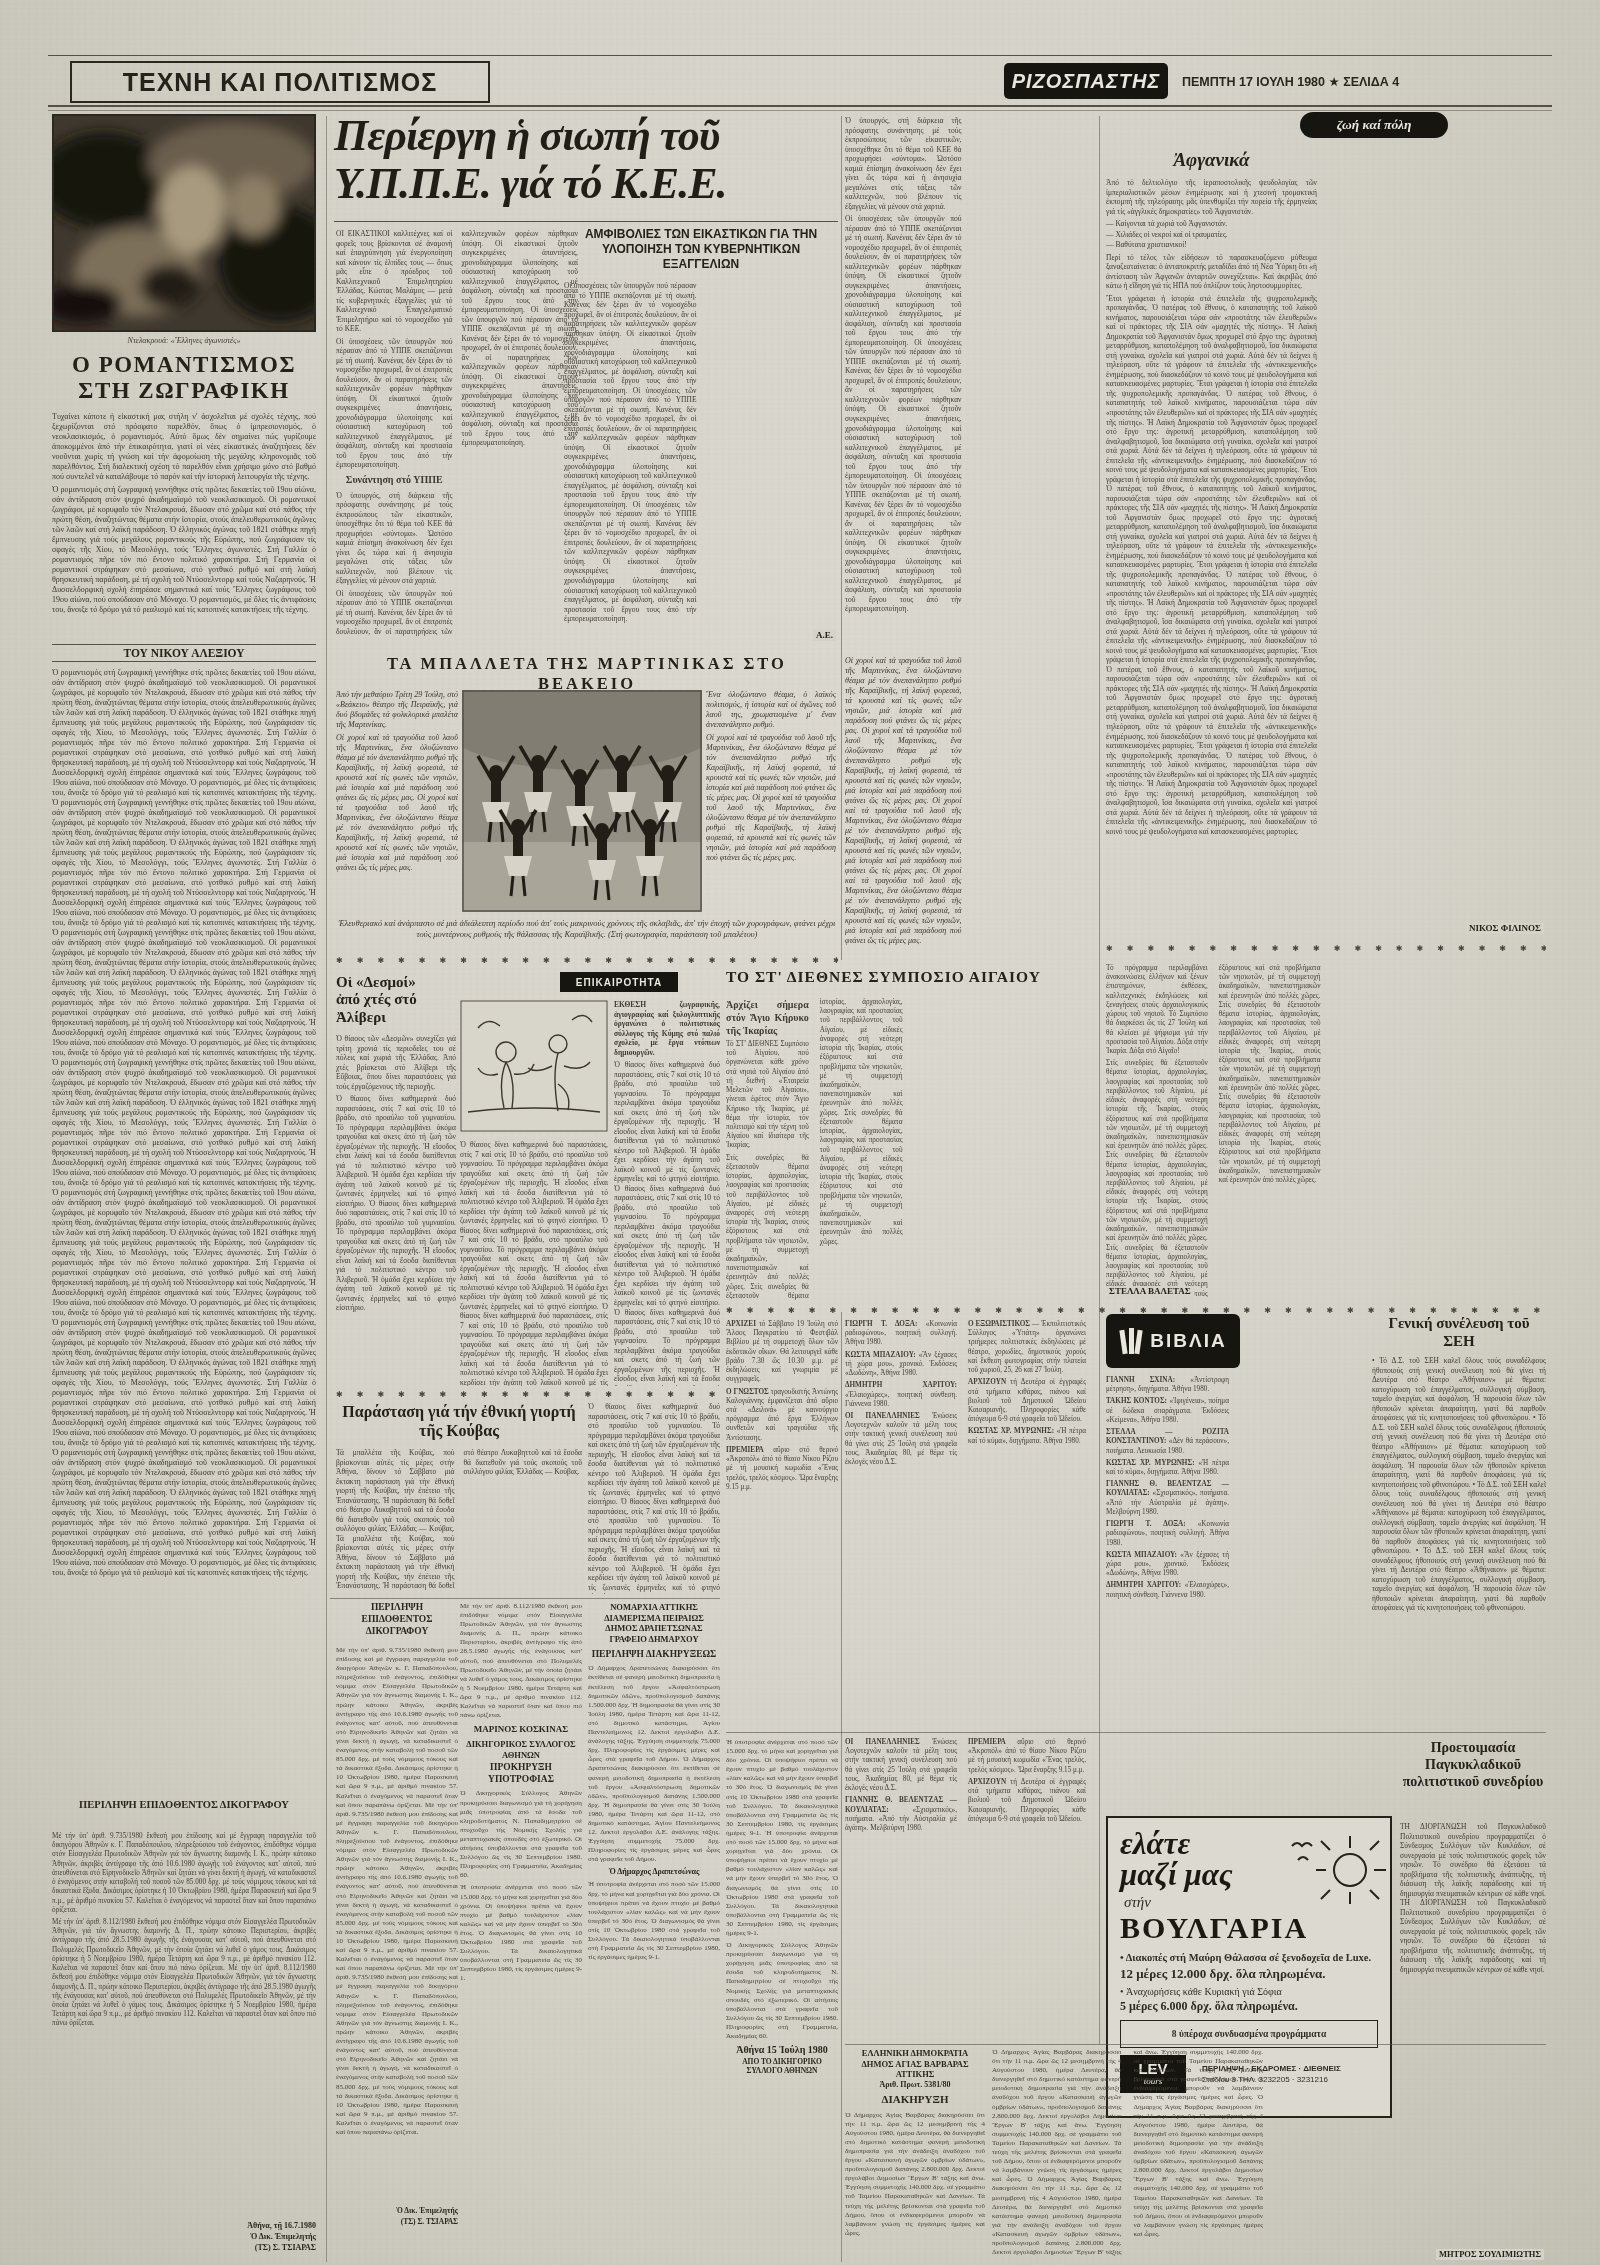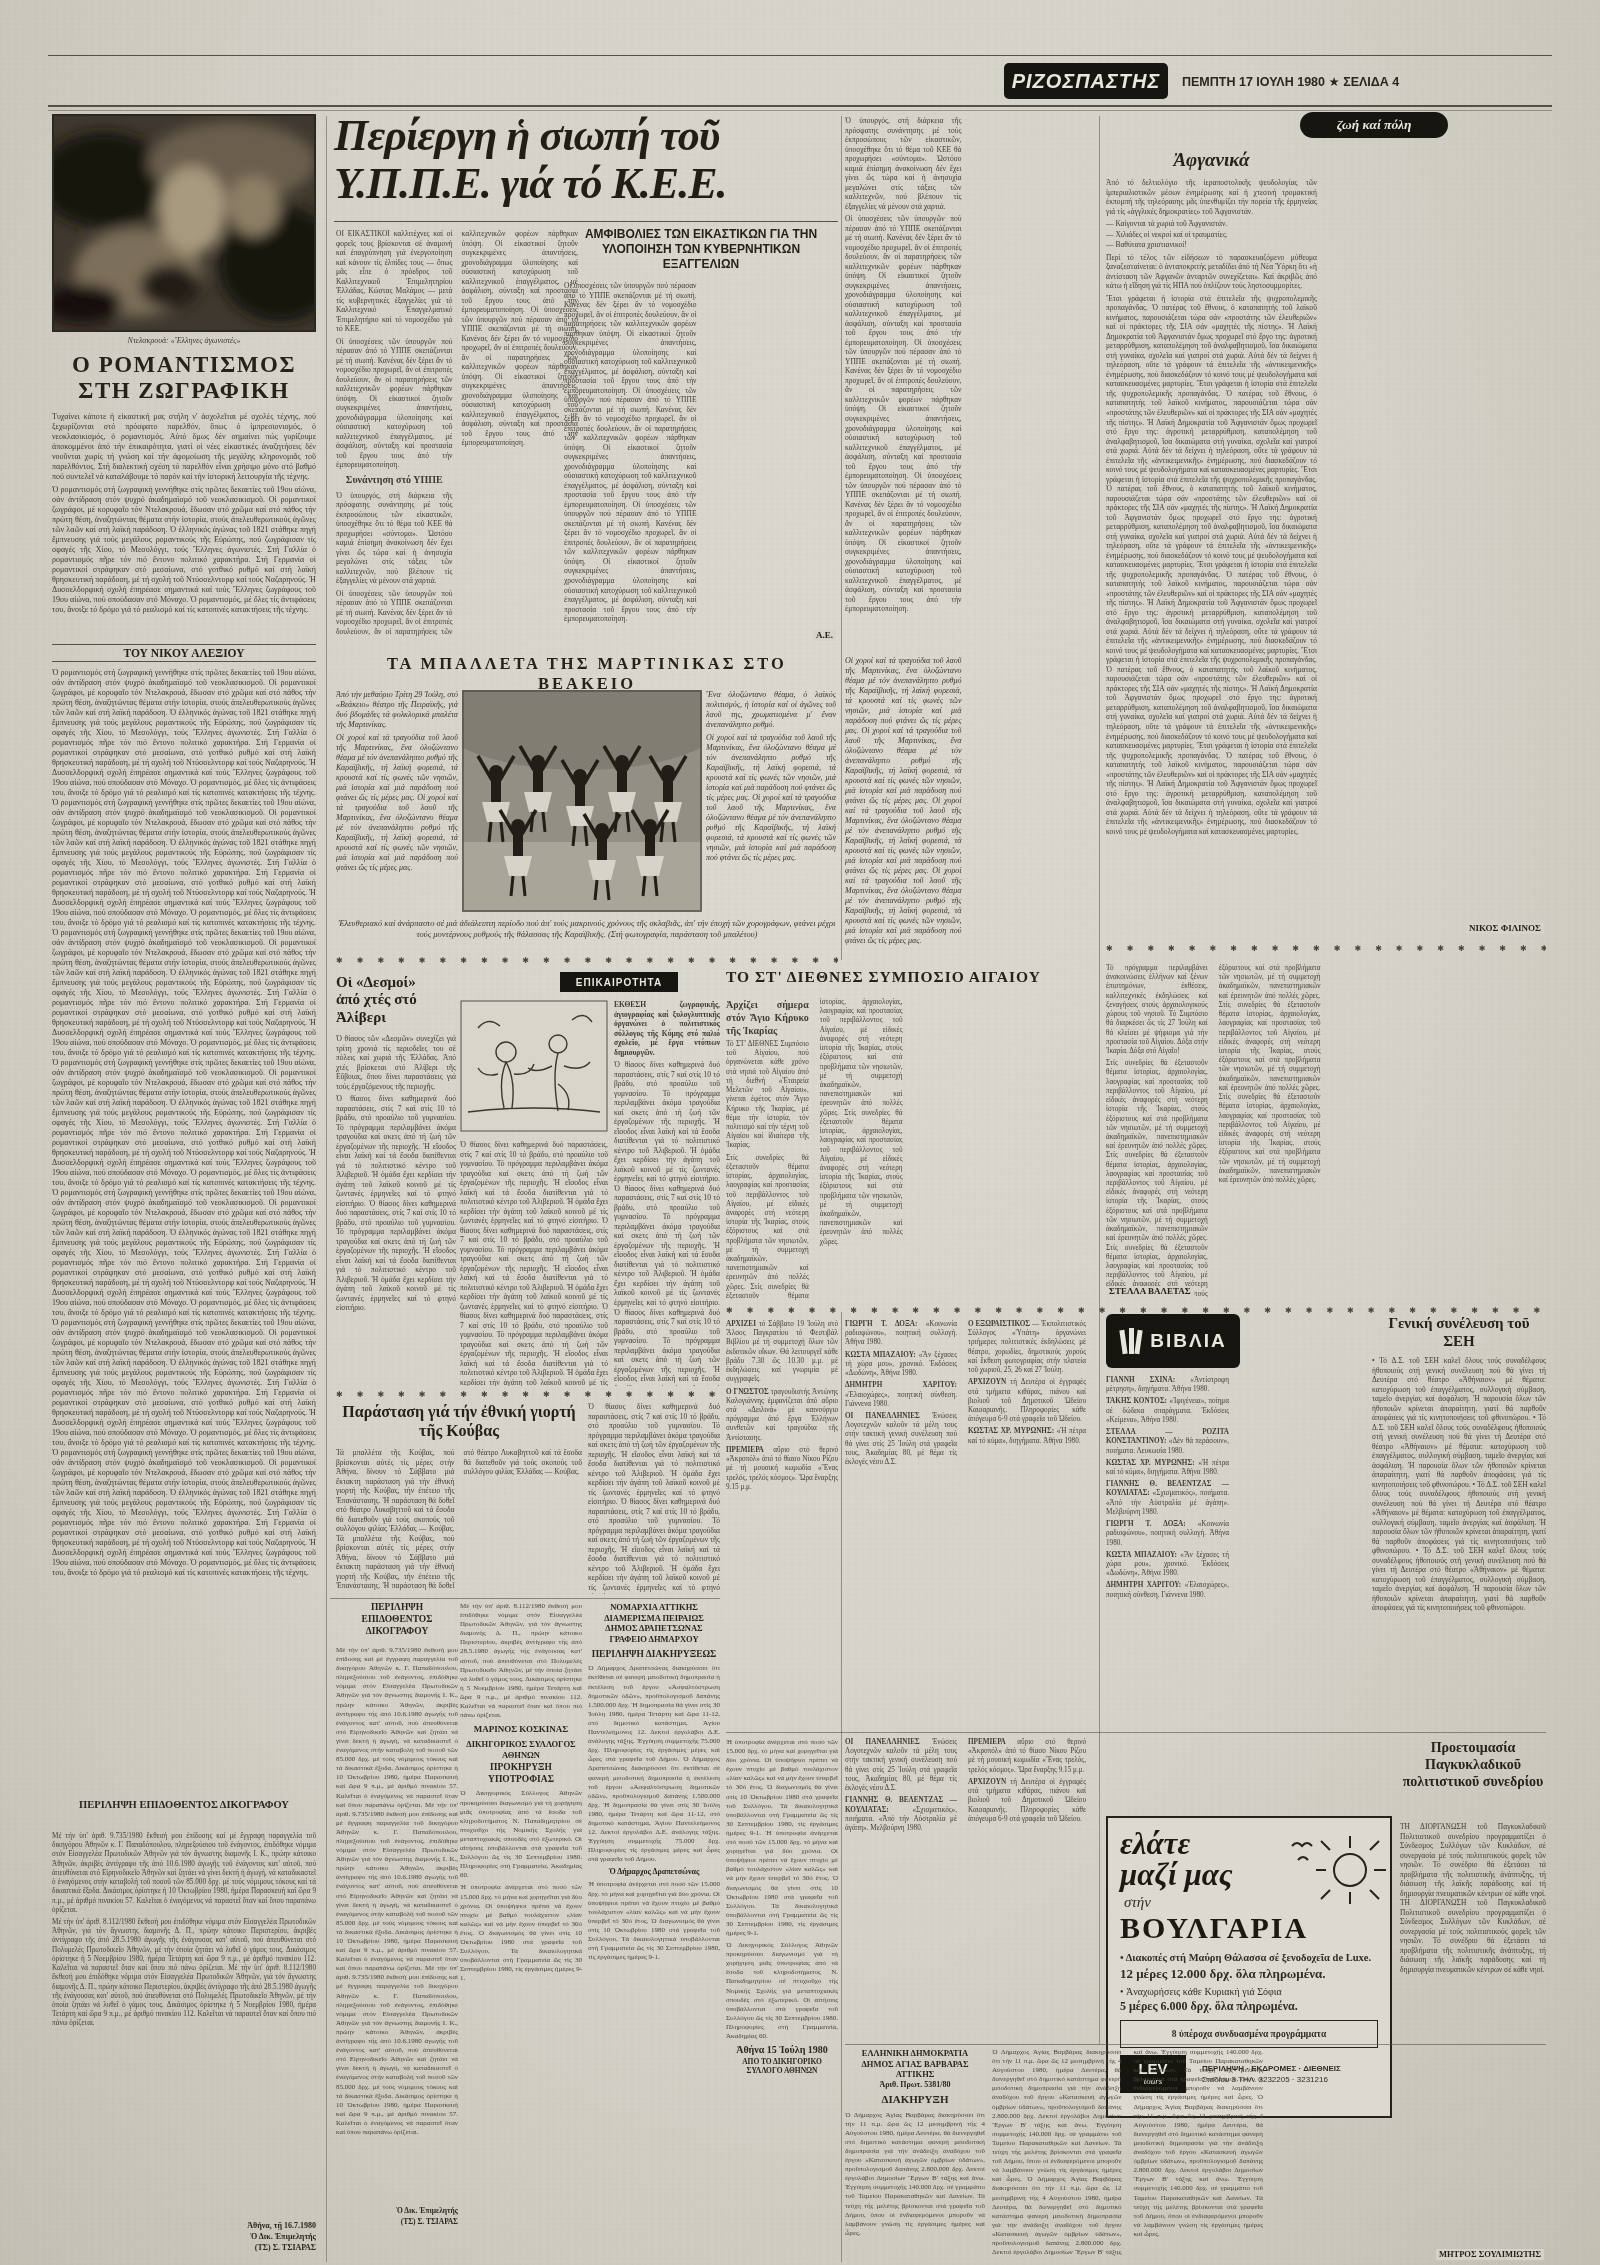--- a/index.html
+++ b/index.html
@@ -33,20 +33,23 @@
 .nothead{font-weight:bold;text-align:center;color:#2a271f;line-height:1.25}
 img,svg{display:block}
 </style>
 </head>
 <body>
 
 <div id="page">
   <div class="tex"></div>
 
   <div class="rule" style="left:48px;top:55px;width:1504px;height:1px"></div>
+  <div class="abs sans" style="left:70px;top:61px;width:420px;height:42px;border:2px solid #2a271f;display:flex;align-items:center;justify-content:center">
+    <span class="hd" style="font-size:25px;letter-spacing:1px">ΤΕΧΝΗ ΚΑΙ ΠΟΛΙΤΙΣΜΟΣ</span>
+  </div>
   <div class="abs sans" style="left:1004px;top:63px;width:164px;height:36px;background:#17150f;border-radius:5px;display:flex;align-items:center;justify-content:center">
     <span class="b i" style="font-size:20px;color:#e9e6dd;letter-spacing:1px">ΡΙΖΟΣΠΑΣΤΗΣ</span>
   </div>
   <div class="abs sans b" style="left:1182px;top:74px;font-size:12.5px;color:#2a271f">ΠΕΜΠΤΗ 17 ΙΟΥΛΗ 1980 ★ ΣΕΛΙΔΑ 4</div>
   <div class="rule" style="left:48px;top:105px;width:1504px;height:2px"></div>
   <div class="rule" style="left:48px;top:110px;width:1504px;height:1px;opacity:.5"></div>
 
   <div class="vrule" style="left:326px;top:116px;height:2146px"></div>
   <div class="vrule" style="left:841px;top:116px;height:844px"></div>
   <div class="vrule" style="left:841px;top:1312px;height:950px"></div>

